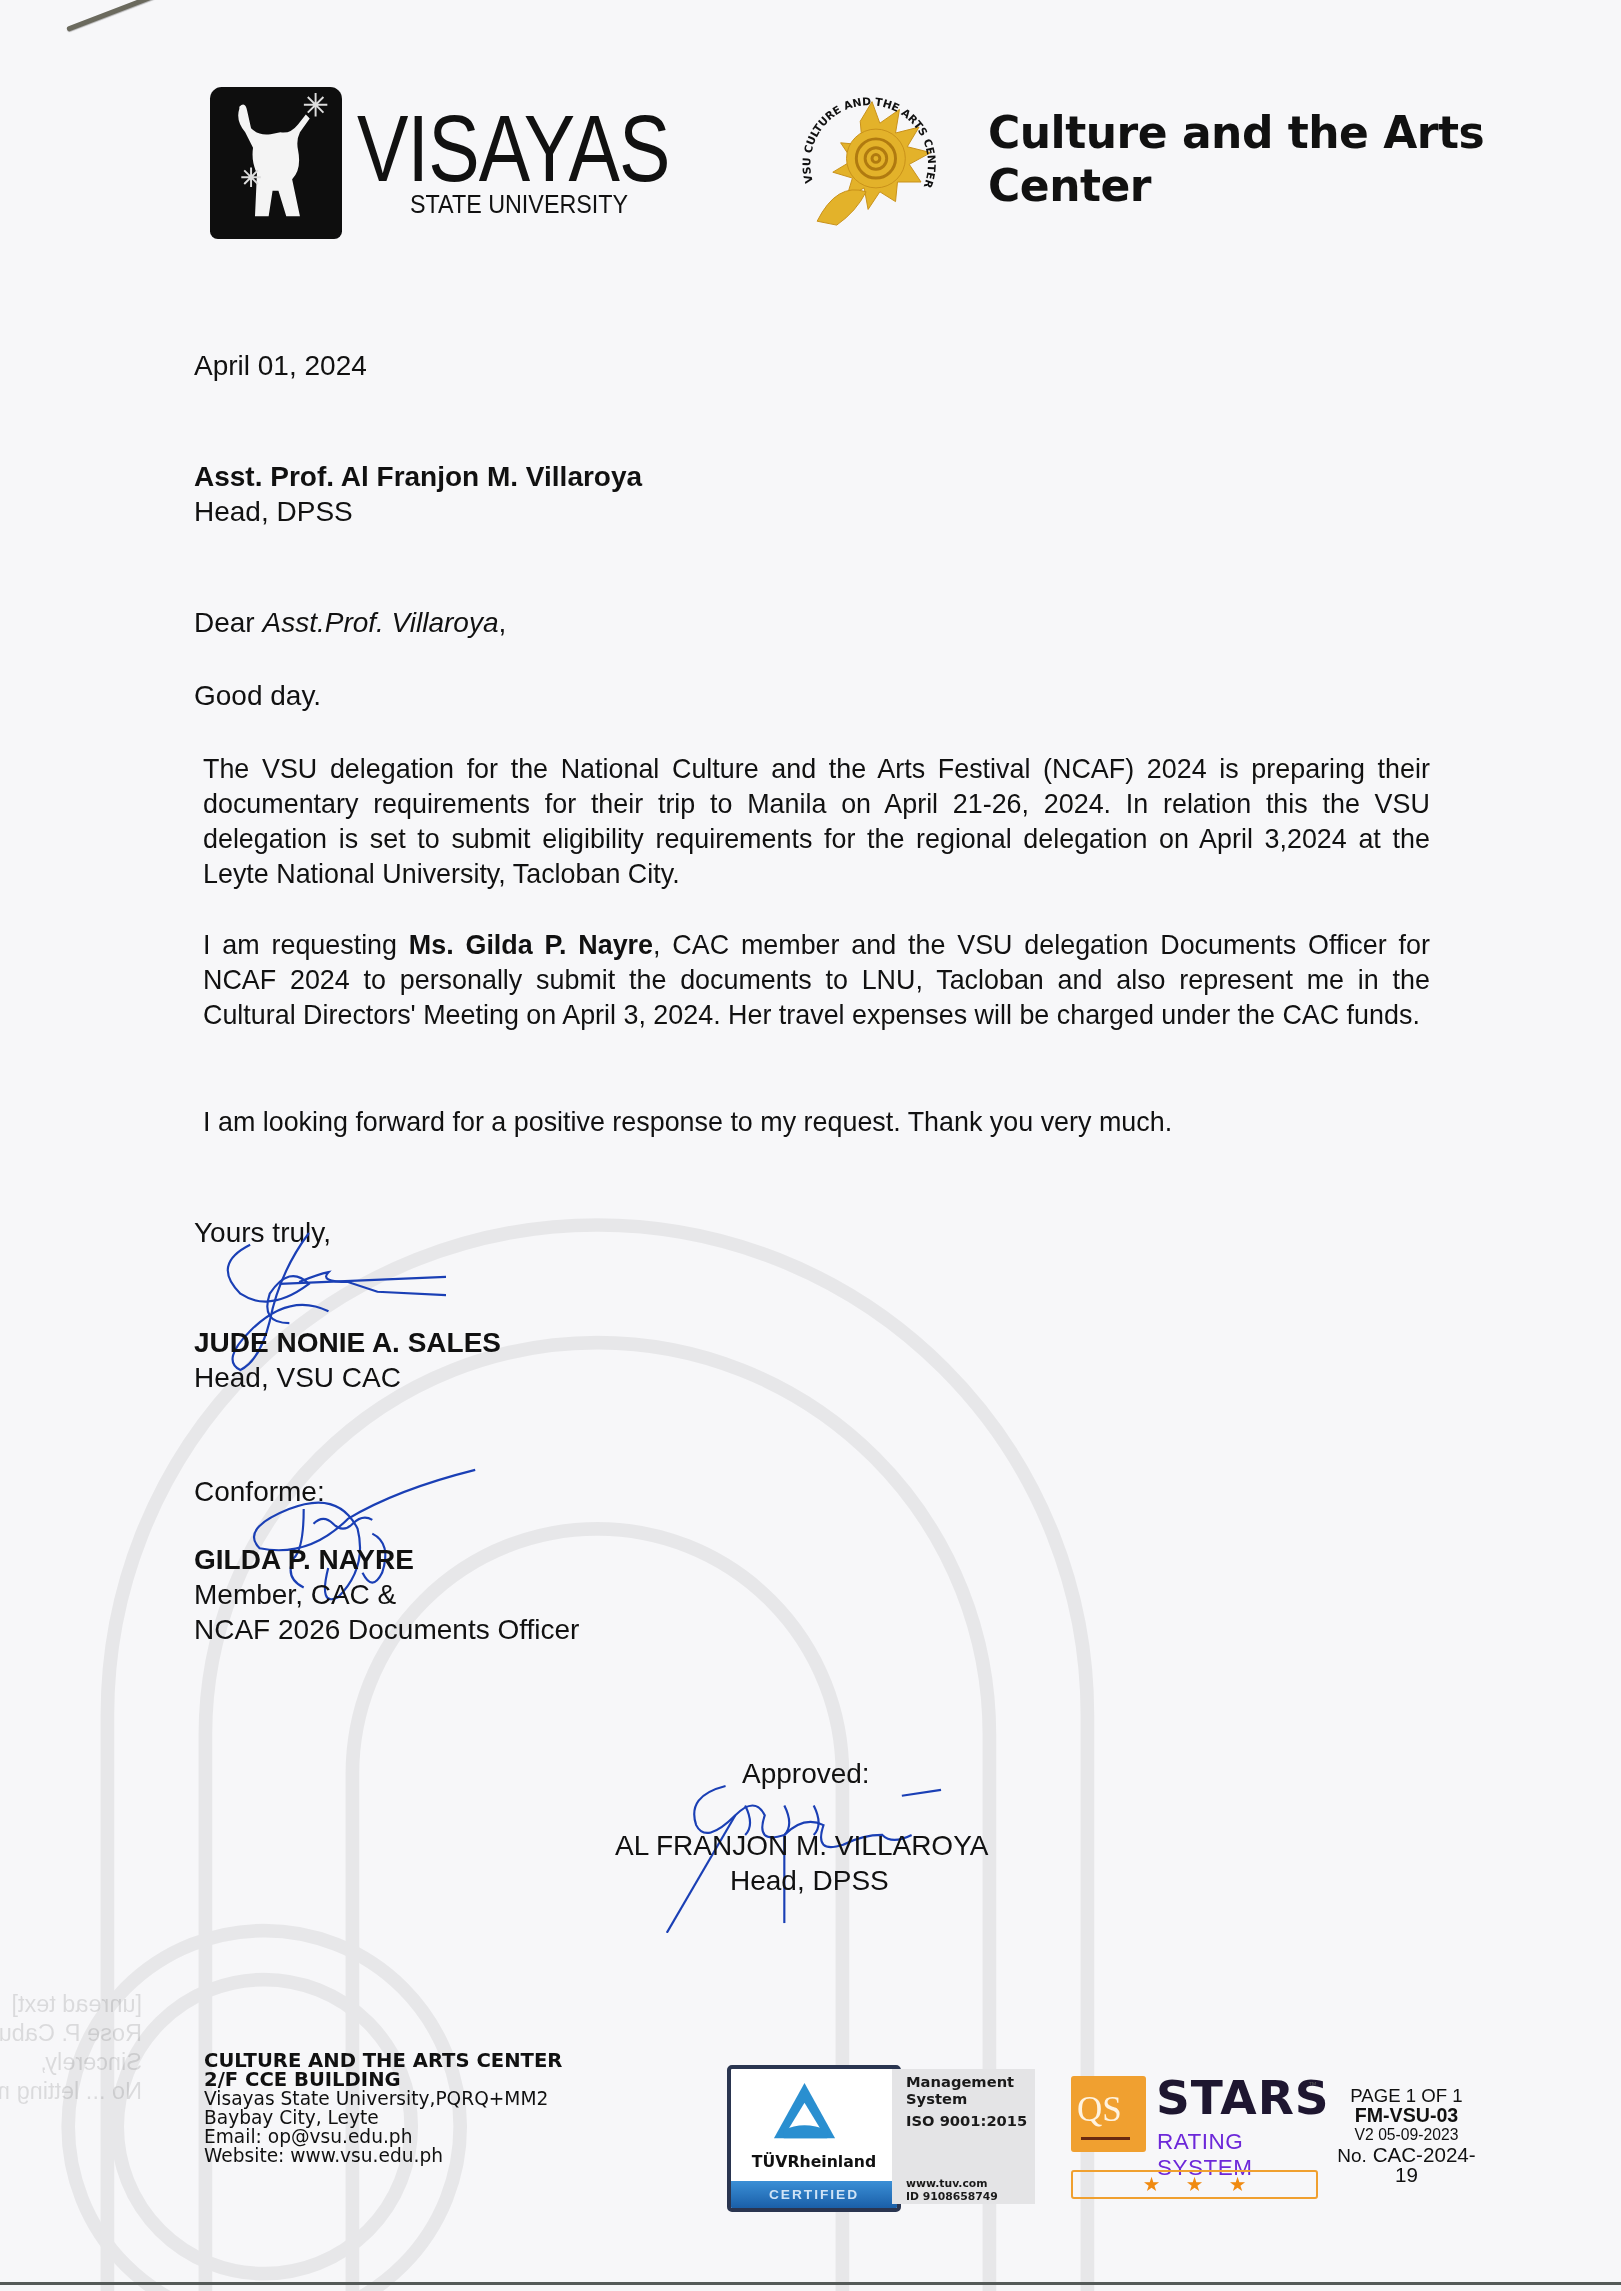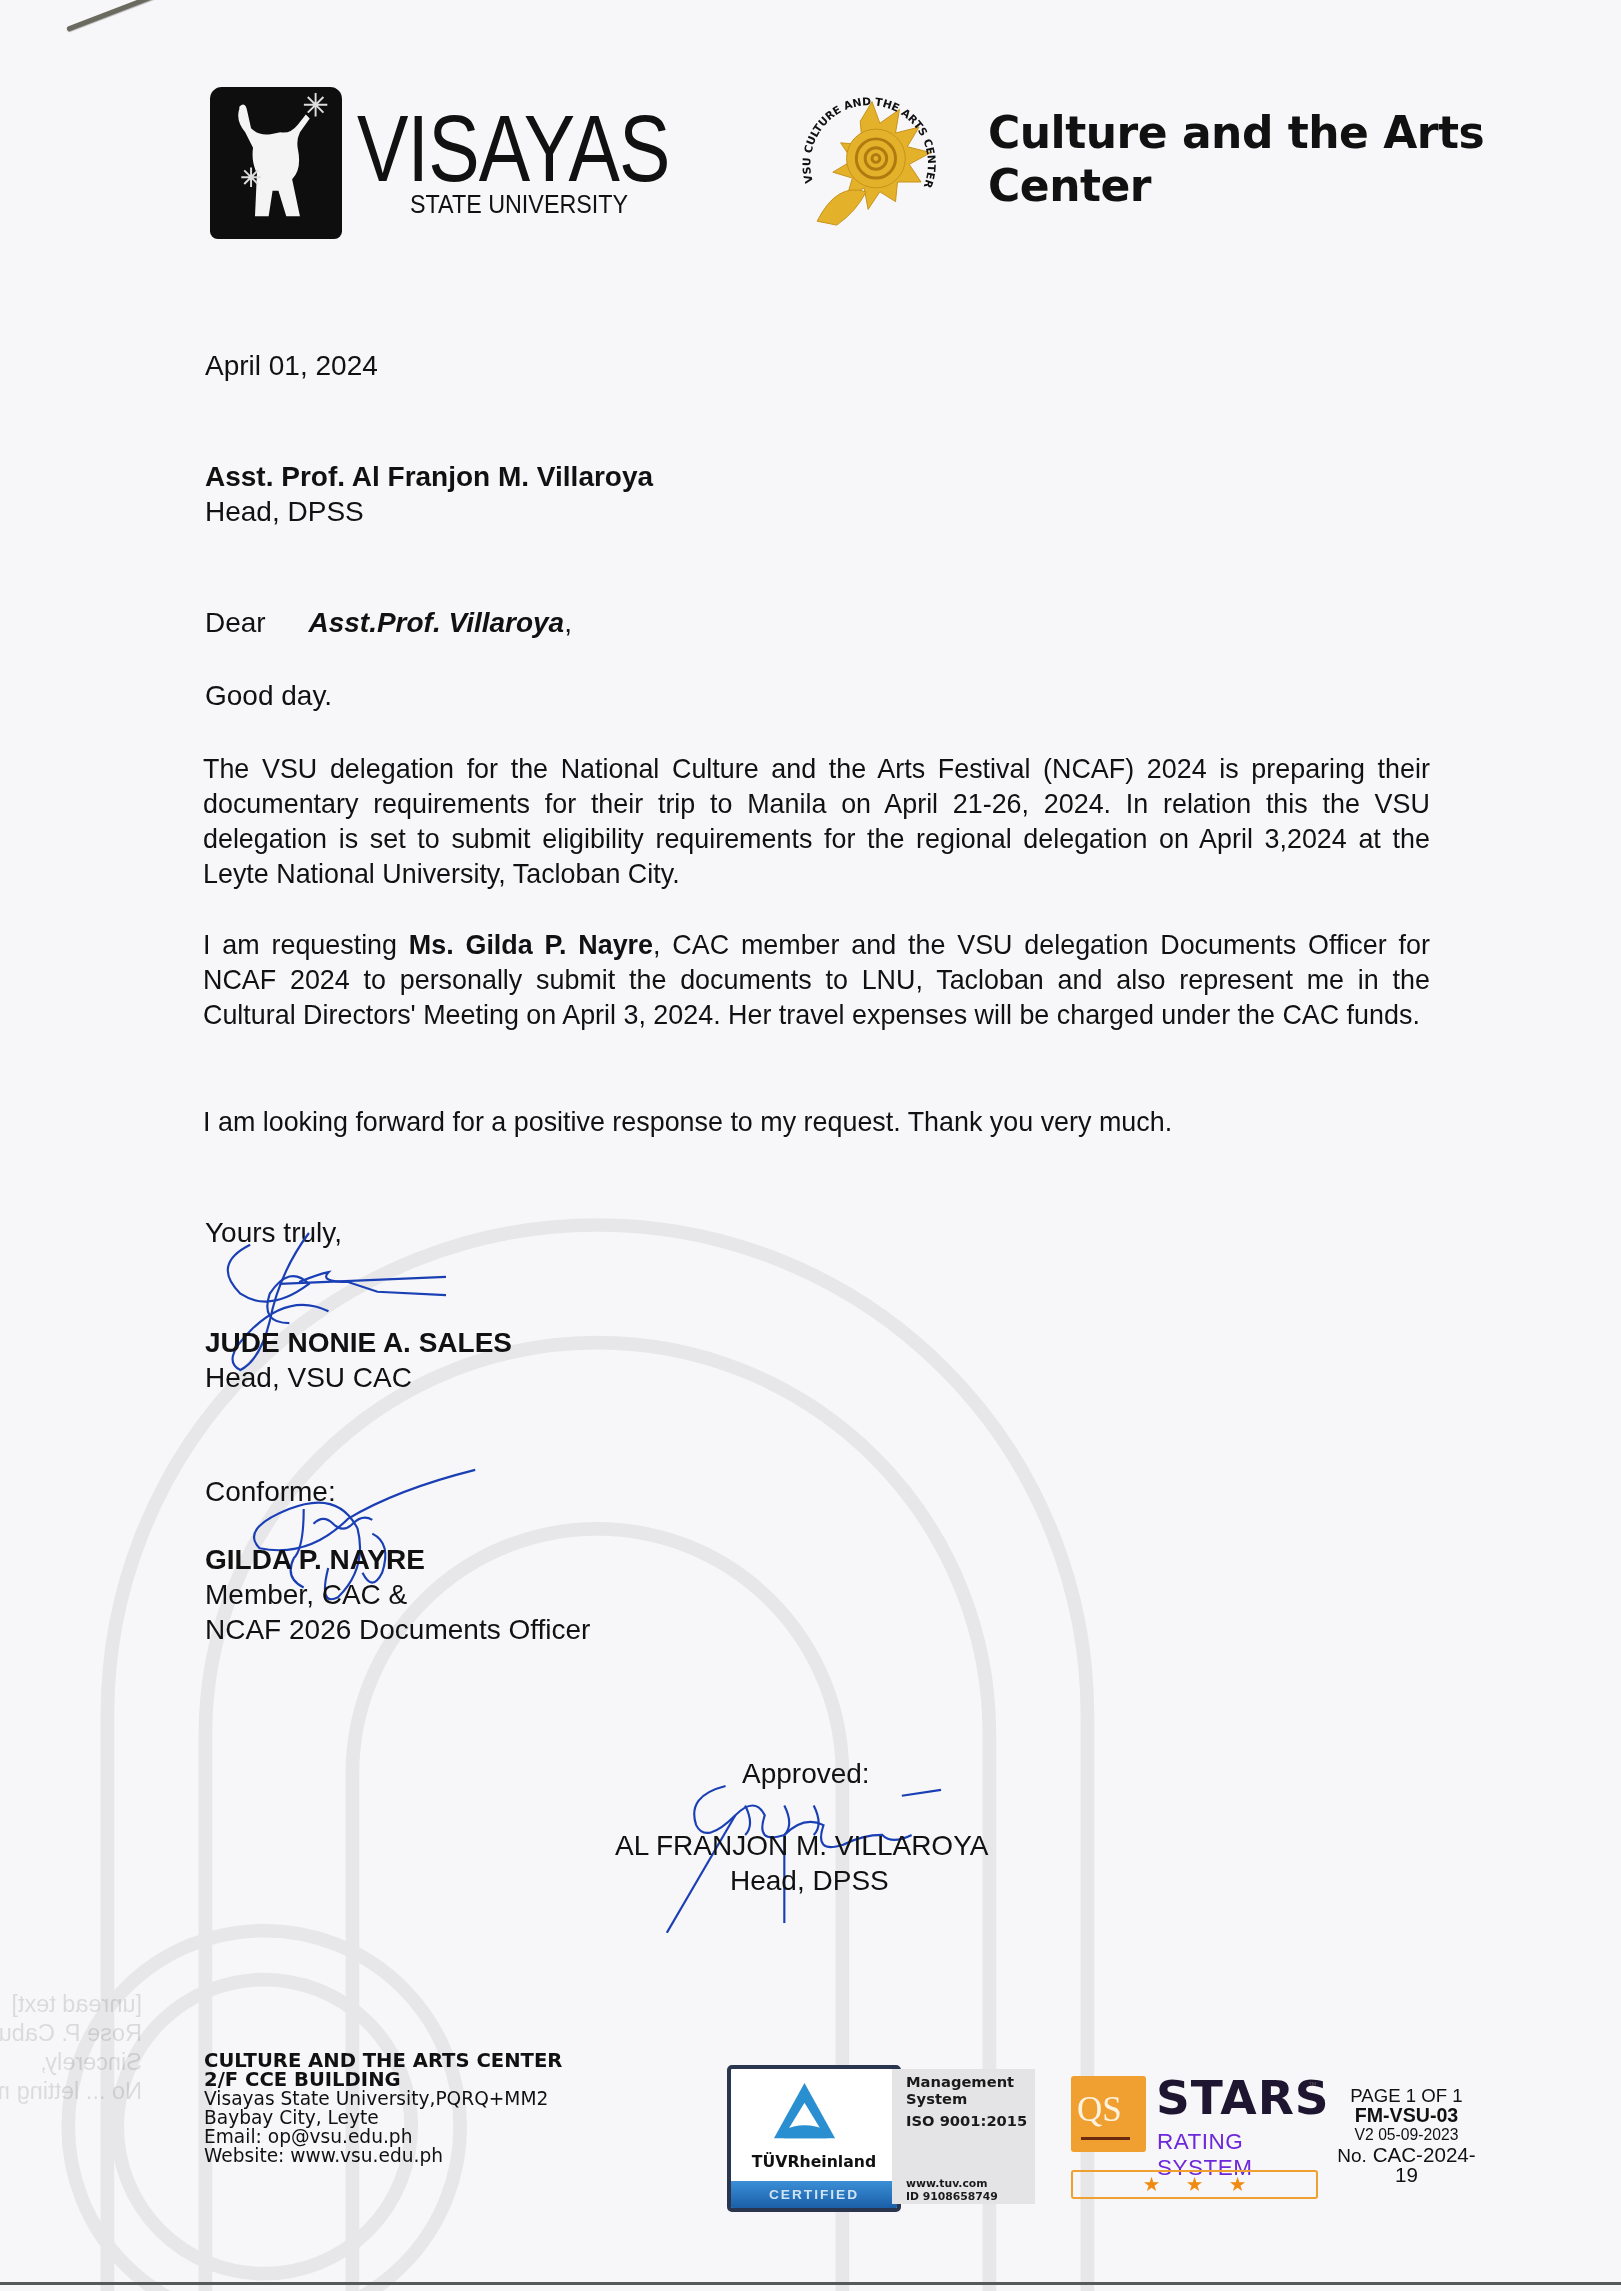--- a/index.html
+++ b/index.html
@@ -13,24 +13,24 @@
     }
     .abs { position: absolute; }
     .staple { left: 67px; top: 26.5px; width: 94px; height: 4.9px; background: #6b6a5e; border-radius: 2.9px; transform: rotate(-21deg); transform-origin: left center; box-shadow: 0 1px 1px rgba(0,0,0,0.3); }
     
     .vsu-mark { left: 210px; top: 87px; width: 132px; height: 152px; background: #0e0e0e; border-radius: 11.8px 11.8px 7.8px 7.8px; overflow: hidden; }
     .vsu-name { left: 357px; top: 102px; font-size: 94px; letter-spacing: -1px; font-weight: 400; line-height: 1; color: #111; transform: scaleX(0.82); transform-origin: left top; }
     .vsu-sub { left: 410px; top: 191px; font-size: 26.5px; line-height: 1; color: #111; transform: scaleX(0.88); transform-origin: left top; }
     .cac-logo { left: 774px; top: 84px; width: 196px; height: 147px; }
     .cac-title { left: 988px; top: 106px; font-size: 44px; font-weight: 700; line-height: 53px; color: #111; font-family: "DejaVu Sans", sans-serif; letter-spacing: -0.5px; }
     
-    .txt { left: 205px; font-size: 28px; line-height: 35px; }
+    .txt { left: 194px; font-size: 28px; line-height: 35px; }
     .para { left: 203px; width: 1227px; font-size: 28px; line-height: 35px; text-align: justify; transform: scaleX(0.96); transform-origin: left top; width: 1278px; }
     .bold { font-weight: 700; }
-    .bi { font-weight: 700; font-style: italic; margin-left: 35px; }
+    .bi { font-weight: 400; font-style: italic; }
     
     .watermark { left: 29px; top: 1029px; width: 1127px; height: 1274px; opacity: 0.06; }
     
     .sig { pointer-events: none; }
     
     .foot { left: 204px; top: 2051px; font-size: 18.6px; line-height: 19px; font-family: "DejaVu Sans", sans-serif; }
     .foot .b { font-weight: 700; font-size: 19.6px; }
     .tuv { left: 725px; top: 2061px; width: 314px; height: 152px; }
     .tuv-box { position: absolute; left: 2px; top: 3.9px; width: 174px; height: 147px; border-radius: 5px; border: 4.9px solid #2a3550; background: #fff; overflow: hidden; box-sizing: border-box; padding-left: 17px; }
     .tuv-word { position: absolute; left: 0; width: 100%; top: 83px; text-align: center; font-family: "DejaVu Sans", sans-serif; font-weight: 700; font-size: 15.7px; color: #111; }

